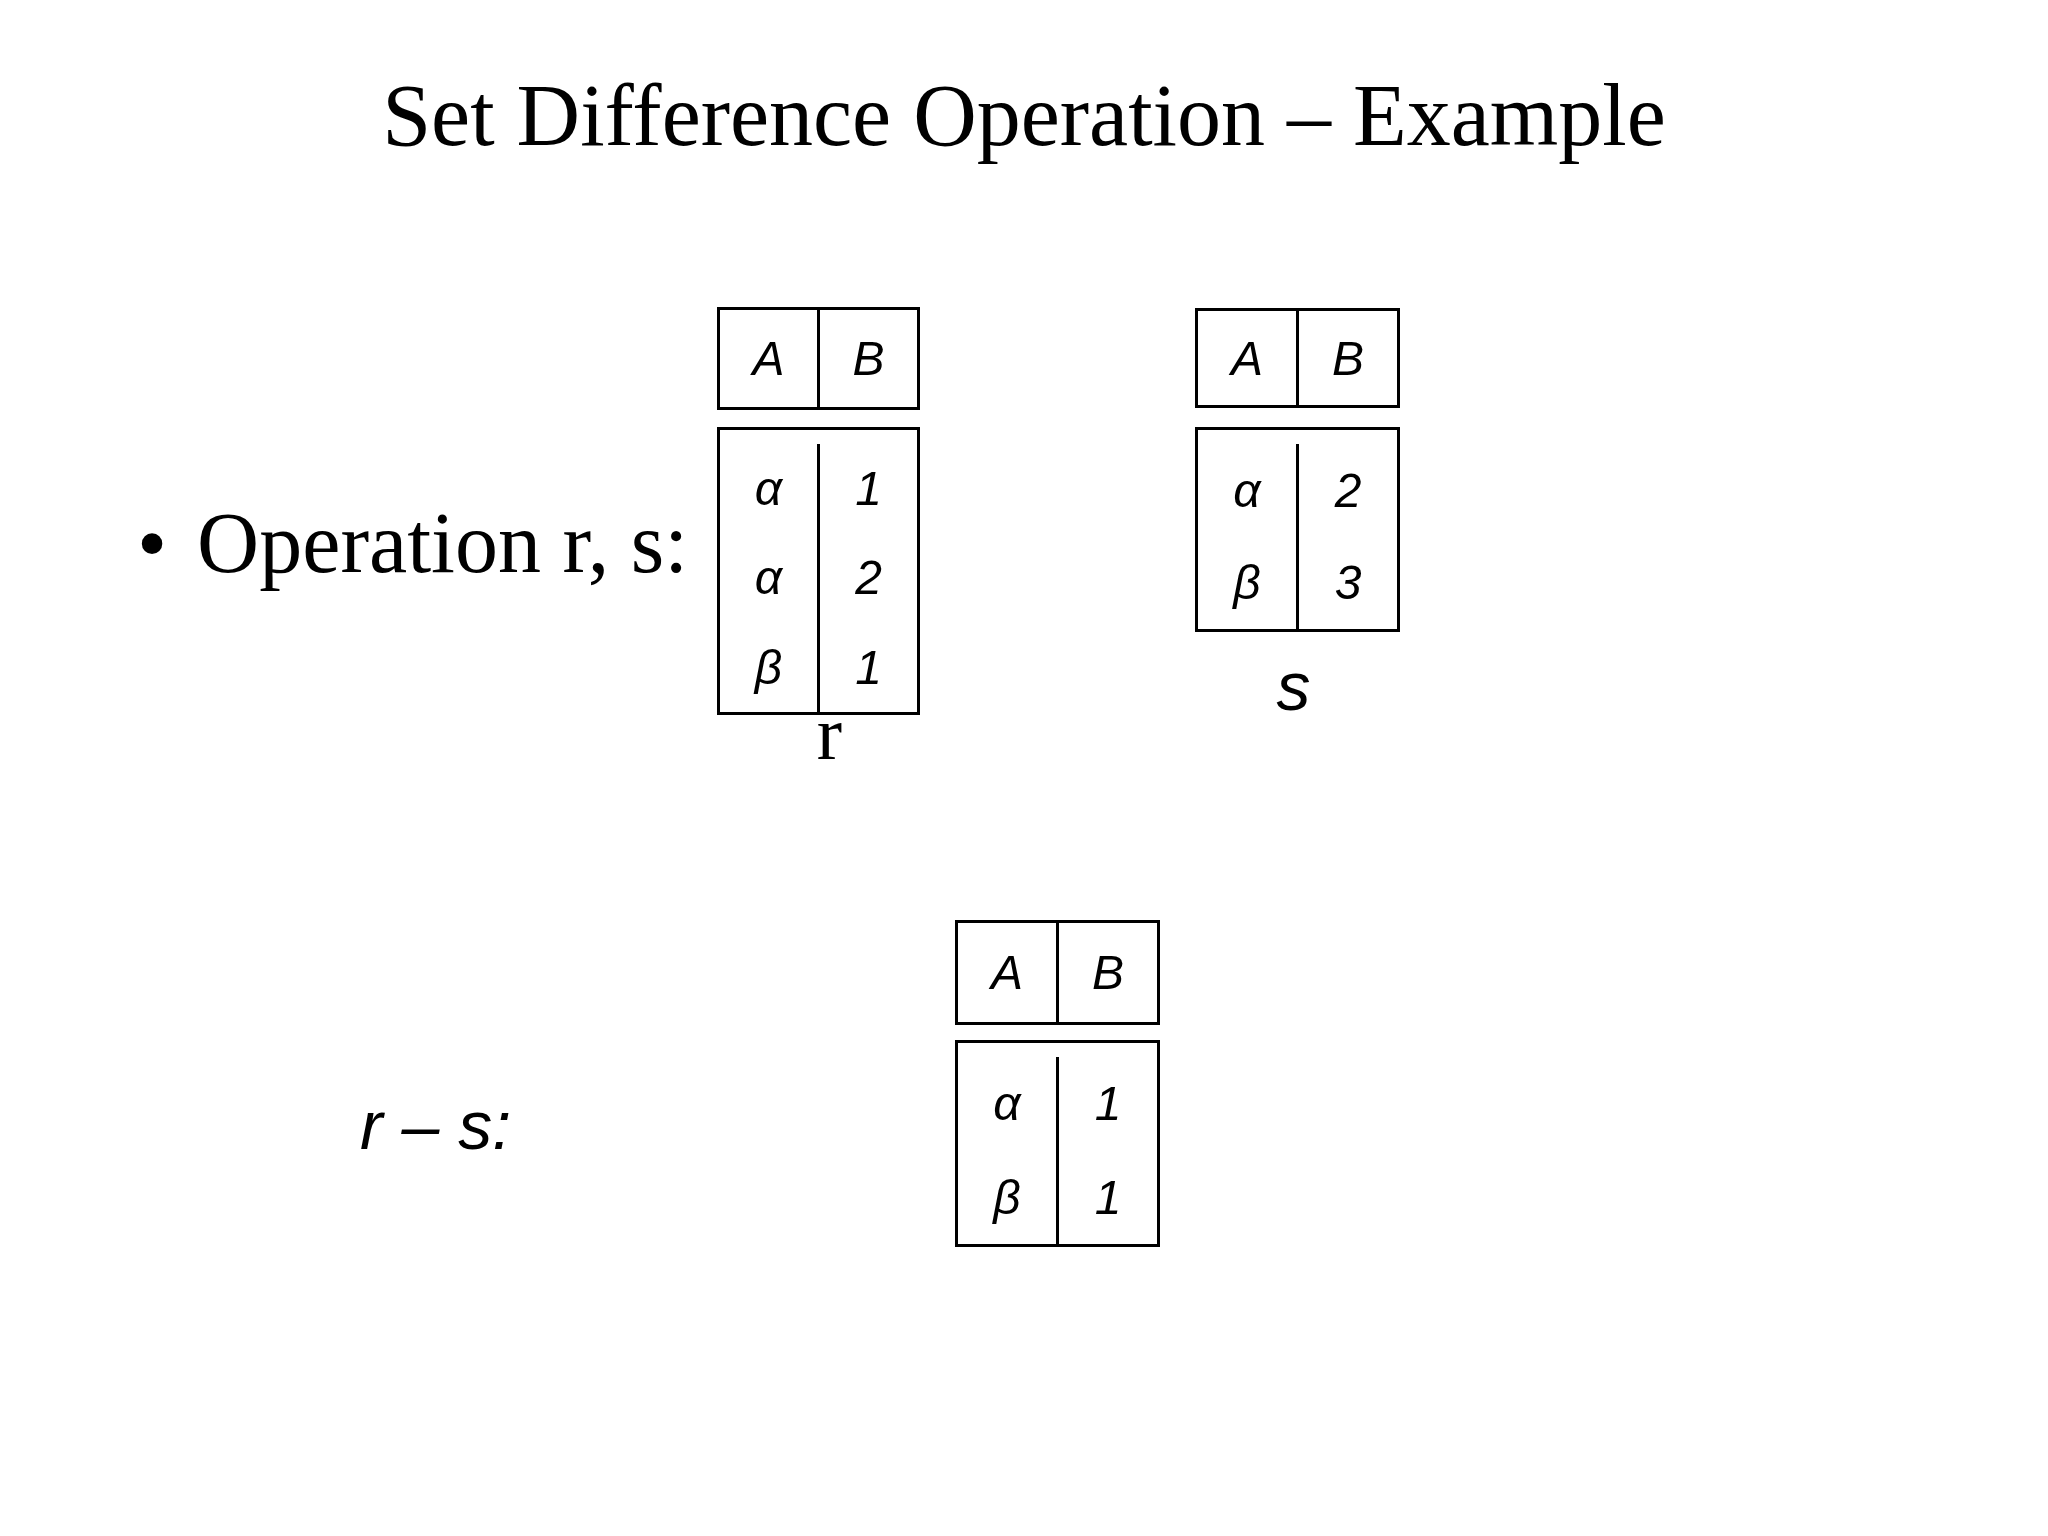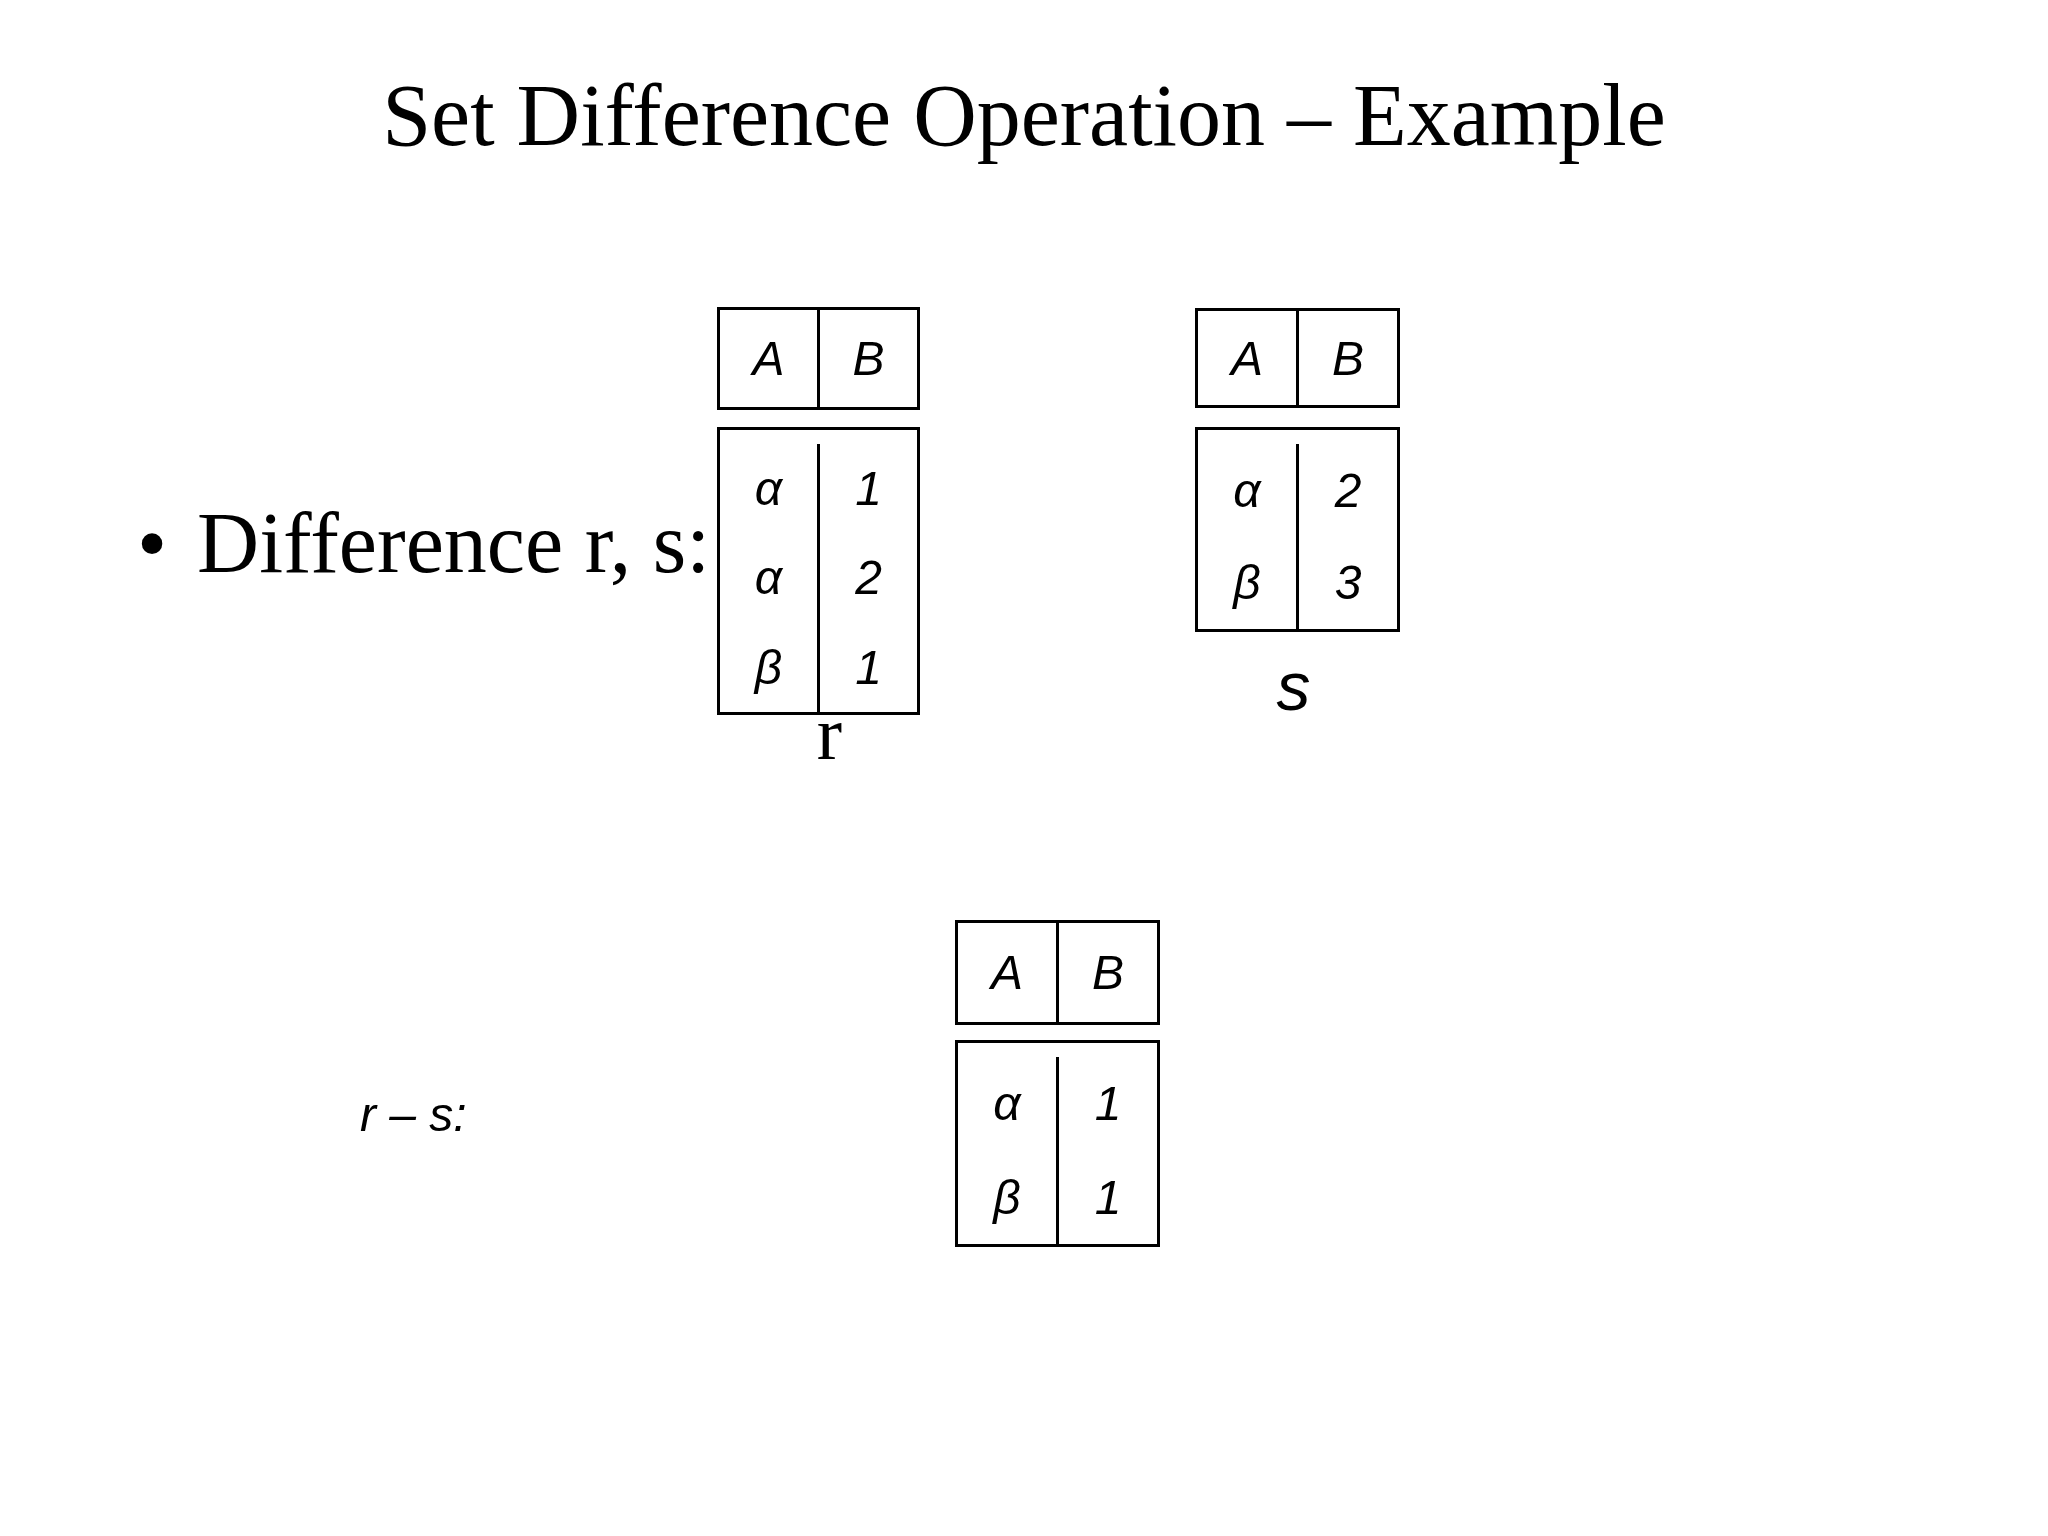--- a/index.html
+++ b/index.html
@@ -106,35 +106,35 @@
   .rtable-result { left: 955px; top: 920px; width: 205px; }
   .rtable-result .thead { height: 105px; }
   .rtable-result .tbody { height: 207px; margin-top: 15px; }
   
   .expression {
     position: absolute;
     left: 360px;
     top: 1091px;
     font-family: "Liberation Sans", sans-serif;
     font-style: italic;
-    font-size: 48px;
+    font-size: 68px;
     line-height: 1.0;
     white-space: nowrap;
     text-align: right;
   }
 </style>
 </head>
 <body>
 
 <div class="slide">
 
   <div class="title">Set Difference Operation – Example</div>
 
   <div class="bullet-line">
-    <span class="bullet-glyph">•</span><span>Difference </span><span class="italic-serif">r, s:</span>
+    <span class="bullet-glyph">•</span><span>Operation </span><span class="italic-serif">r, s:</span>
   </div>
 
   <div class="rtable rtable-r">
     <div class="thead">
       <div class="cell col-a">A</div>
       <div class="cell col-b">B</div>
     </div>
     <div class="tbody">
       <div class="trow">
         <div class="cell col-a">α</div>

